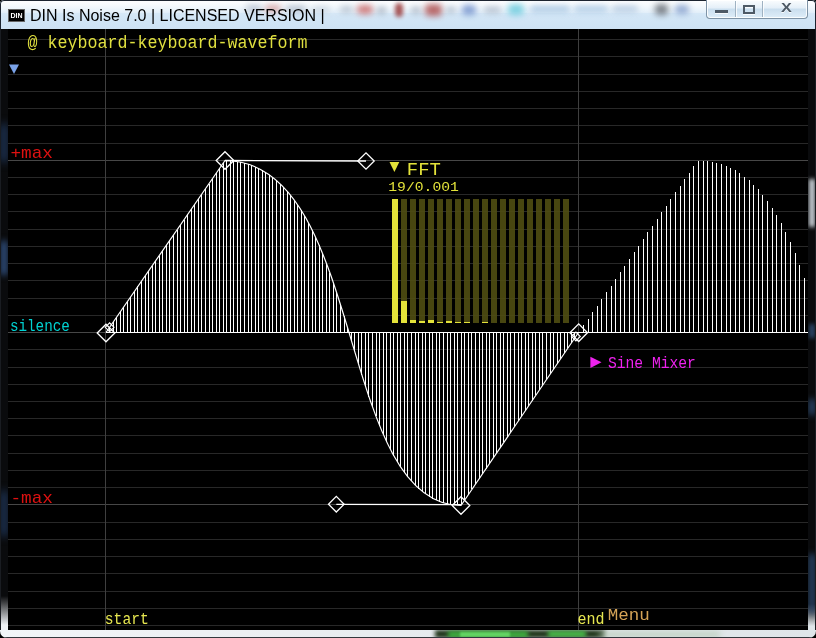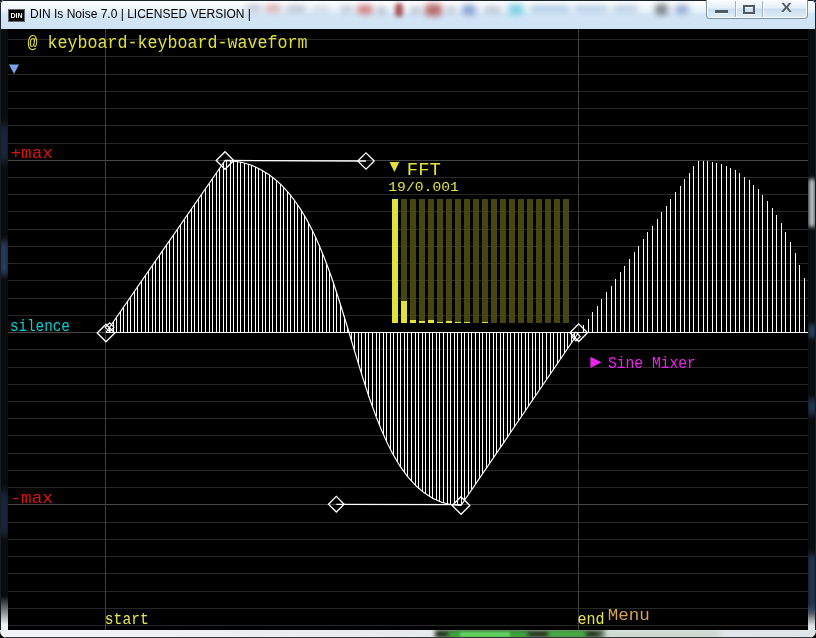--- a/index.html
+++ b/index.html
@@ -1,20 +1,20 @@
 <!DOCTYPE html>
 <html><head><meta charset="utf-8"><style>
 *{margin:0;padding:0;box-sizing:border-box}
 html,body{width:816px;height:638px;overflow:hidden;background:#000;font-family:"Liberation Sans",sans-serif}
 #win{position:relative;width:816px;height:638px}
 #titlebar{position:absolute;left:0;top:0;width:816px;height:29px;background:linear-gradient(#e9f3fb,#d3e6f6 55%,#cde2f4);border-radius:4px 4px 0 0;overflow:hidden}
 #titlebar .edge{position:absolute;inset:0;border:1px solid #1c2430;border-bottom:none;border-radius:4px 4px 0 0}
 #titlebar .hl{position:absolute;left:1px;right:1px;top:1px;height:12px;background:linear-gradient(rgba(255,255,255,.9),rgba(255,255,255,.25));border-radius:3px 3px 0 0}
 #icon{position:absolute;left:8px;top:9px;width:17px;height:13px;background:#000;border:1px solid #666;color:#fff;font-size:7px;font-weight:bold;text-align:center;line-height:11px;letter-spacing:0;z-index:5}
-#title{position:absolute;left:30px;top:7px;font-size:12px;color:#000;z-index:5;white-space:nowrap}
+#title{position:absolute;left:30px;top:7px;font-size:16px;color:#000;z-index:5;white-space:nowrap}
 #btns{position:absolute;left:706px;top:0px;width:102px;height:19px;z-index:6;background:linear-gradient(#fbfdfe,#e4eff8 45%,#cadeee 50%,#dfeef9);border:1px solid #7e93a6;border-top:none;border-radius:0 0 4px 4px;box-shadow:inset 0 0 0 1px rgba(255,255,255,.85)}
 #btns .sep{position:absolute;top:1px;bottom:1px;width:1px;background:#9fb2c2;box-shadow:1px 0 0 rgba(255,255,255,.8)}
 #canvas{position:absolute;left:8px;top:29px;width:800px;height:601px;background:#000}
 .bord{position:absolute;overflow:hidden}
 svg{position:absolute;left:0;top:0;z-index:4}
 </style></head>
 <body>
 <div id="win">
 <div id="titlebar">
       <div class="hl"></div>

